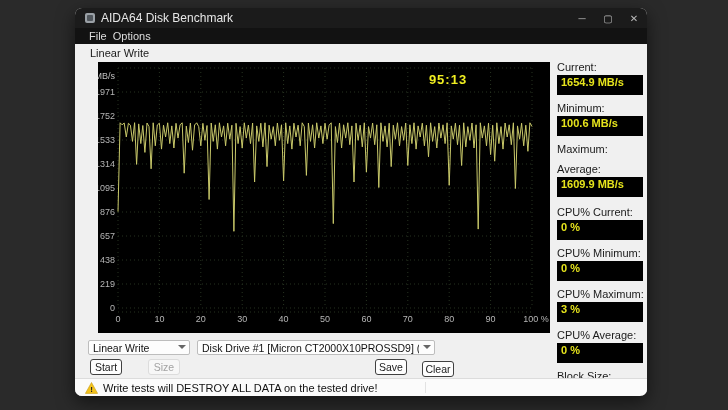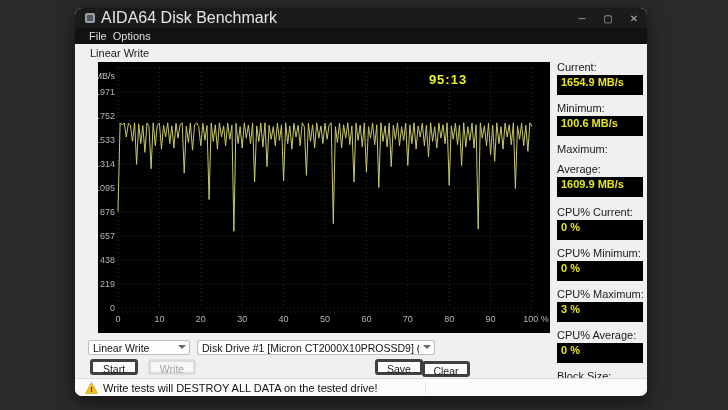--- a/index.html
+++ b/index.html
@@ -8,21 +8,21 @@
 
   .window { position:absolute; left:75px; top:8px; width:572px; height:388px;
             background:#f0f0f0; border-radius:7px; overflow:hidden;
             box-shadow:0 6px 18px rgba(0,0,0,.55); }
 
   .titlebar { height:20px; background:#1b1b1b; display:flex; align-items:center; }
   .app-icon { width:10px; height:10px; margin-left:10px; margin-right:6px;
               background:#9aa0a6; border-radius:2px; position:relative; }
   .app-icon::after{ content:""; position:absolute; left:2px; top:2px; right:2px; bottom:2px;
               background:#50565c; border-radius:1px; }
-  .title-text { color:#e6e6e6; font-size:16px;text-align:center; }
+  .title-text { color:#e6e6e6; font-size:12px;text-align:center; }
   .caption { margin-left:auto; display:flex; height:100%; }
   .cap-btn { width:26px; height:100%; display:flex; align-items:center; justify-content:center;
              color:#b9b9b9; font-size:10px; cursor:default; }
   .menubar { height:16px; background:#121212; display:flex; align-items:center; gap:4px;
              padding-left:13px; }
   .menu-item { color:#dedede; font-size:11px; padding:0 1px; }
 
   .client { position:absolute; top:36px; left:0; right:0; bottom:18px; background:#f0f0f0; }
   .group-label { position:absolute; left:15px; top:3px; font-size:11px; color:#1a1a1a; }
 
@@ -43,21 +43,21 @@
                 white-space:nowrap; overflow:hidden; }
 
   .dropdown { position:absolute; height:15px; background:#fdfdfd; border:1px solid #bdbdbd;
               border-radius:2px; font-size:10.5px; color:#111; display:flex; align-items:center;
               padding:0 4px; cursor:default; }
   .dd-value { flex:1; white-space:nowrap; overflow:hidden; }
   .chev { width:7px; height:5px; margin-left:4px; position:relative; flex:none; }
   .chev::before { content:""; position:absolute; left:0; top:0;
                   border-left:4px solid transparent; border-right:4px solid transparent;
                   border-top:4px solid #666; }
-  .btn { position:absolute; width:48px; height:16px; background:#fdfdfd; border:3px solid #404040;
+  .btn { position:absolute; width:32px; height:16px; background:#fdfdfd; border:1px solid #404040;
          border-radius:3px; font-size:10.5px; color:#1a1a1a; text-align:center; line-height:14px;
          cursor:default; }
   .btn.disabled { color:#a3a3a3; border-color:#dcdcdc; background:#f7f7f7; }
 
   .statusbar { position:absolute; left:0; right:0; bottom:0; height:18px; background:#fbfbfb;
                border-top:1px solid #dcdcdc; display:flex; align-items:center; font-size:11px;
                color:#111; }
   .warn-icon { width:13px; height:12px; margin:0 5px 0 10px; flex:none; }
   .status-divider { position:absolute; left:350px; top:3px; bottom:3px; width:1px; background:#e2e2e2; }
 </style>
@@ -177,21 +177,21 @@
     <div class="dropdown" style="left:13px; top:296px; width:102px;">
       <span class="dd-value">Linear Write</span>
       <span class="chev"></span>
     </div>
     <div class="dropdown" style="left:122px; top:296px; width:238px;">
       <span class="dd-value">Disk Drive #1  [Micron  CT2000X10PROSSD9]  (1863.0 GB)</span>
       <span class="chev"></span>
     </div>
 
     <div class="btn" style="left:15px; top:315px;">Start</div>
-    <div class="btn disabled" style="left:73px; top:315px;">Write</div>
+    <div class="btn disabled" style="left:73px; top:315px;">Size</div>
     <div class="btn" style="left:300px; top:315px;">Save</div>
     <div class="btn" style="left:347px; top:317px;">Clear</div>
   </div>
 
   <div class="statusbar">
     <svg class="warn-icon" viewBox="0 0 13 12">
       <polygon points="6.5,0.5 12.6,11.4 0.4,11.4" fill="#f2c21c" stroke="#c89a10" stroke-width="0.6"></polygon>
       <text id="warn-mark" x="6.5" y="10" text-anchor="middle" font-size="8" font-weight="bold" fill="#222">!</text>
     </svg>
     <span>Write tests will DESTROY ALL DATA on the tested drive!</span>

